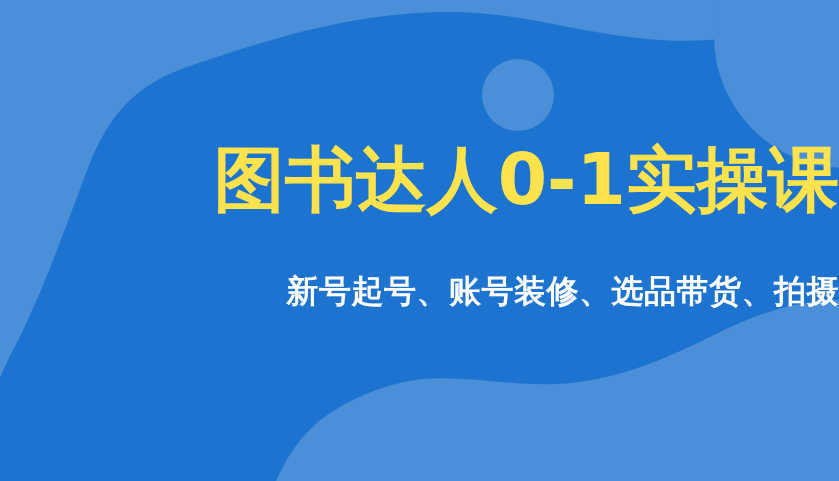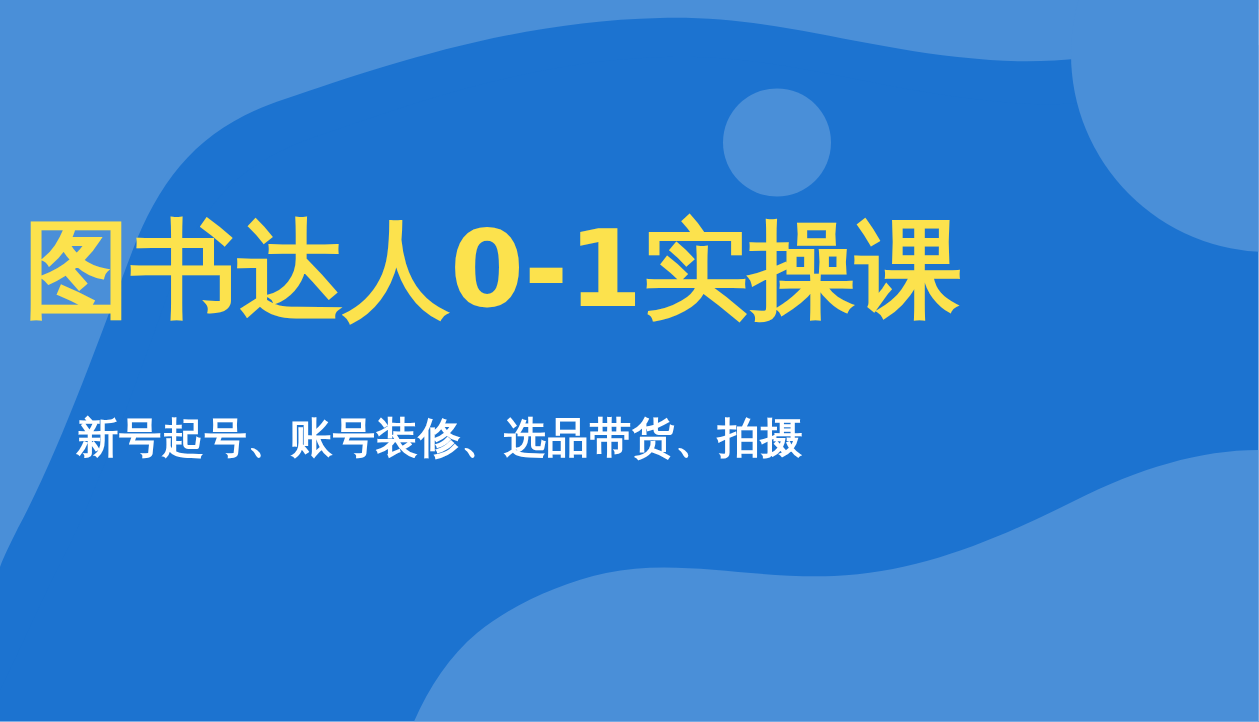--- a/index.html
+++ b/index.html
@@ -27,42 +27,41 @@
     height: 100%;
     display: block;
   }
 
   
   .content {
     position: absolute;
     inset: 0;
     display: flex;
     flex-direction: column;
-    align-items: flex-start;
+    align-items: flex-end;
     justify-content: flex-start;
     z-index: 2;
-    padding-left: 16px;
   }
 
   .title {
     margin-top: 138px;
     color: #FCE24D;
     font-size: 71px;
     line-height: 84px;
     font-weight: bold;
     letter-spacing: 0px;
     white-space: nowrap;
     text-align: center;
     font-family: "DejaVu Sans", "Liberation Sans", sans-serif;
   }
 
   .subtitle {
     margin-top: 42px;
     color: #FFFFFF;
-    font-size: 28px;
+    font-size: 32px;
     line-height: 55px;
     font-weight: bold;
     text-align: center;
     white-space: nowrap;
     letter-spacing: 0.5px;
     font-family: "DejaVu Sans", "Liberation Sans", sans-serif;
     margin-left: 35px;
   }
   .subtitle-line { display: block; }
 </style>

